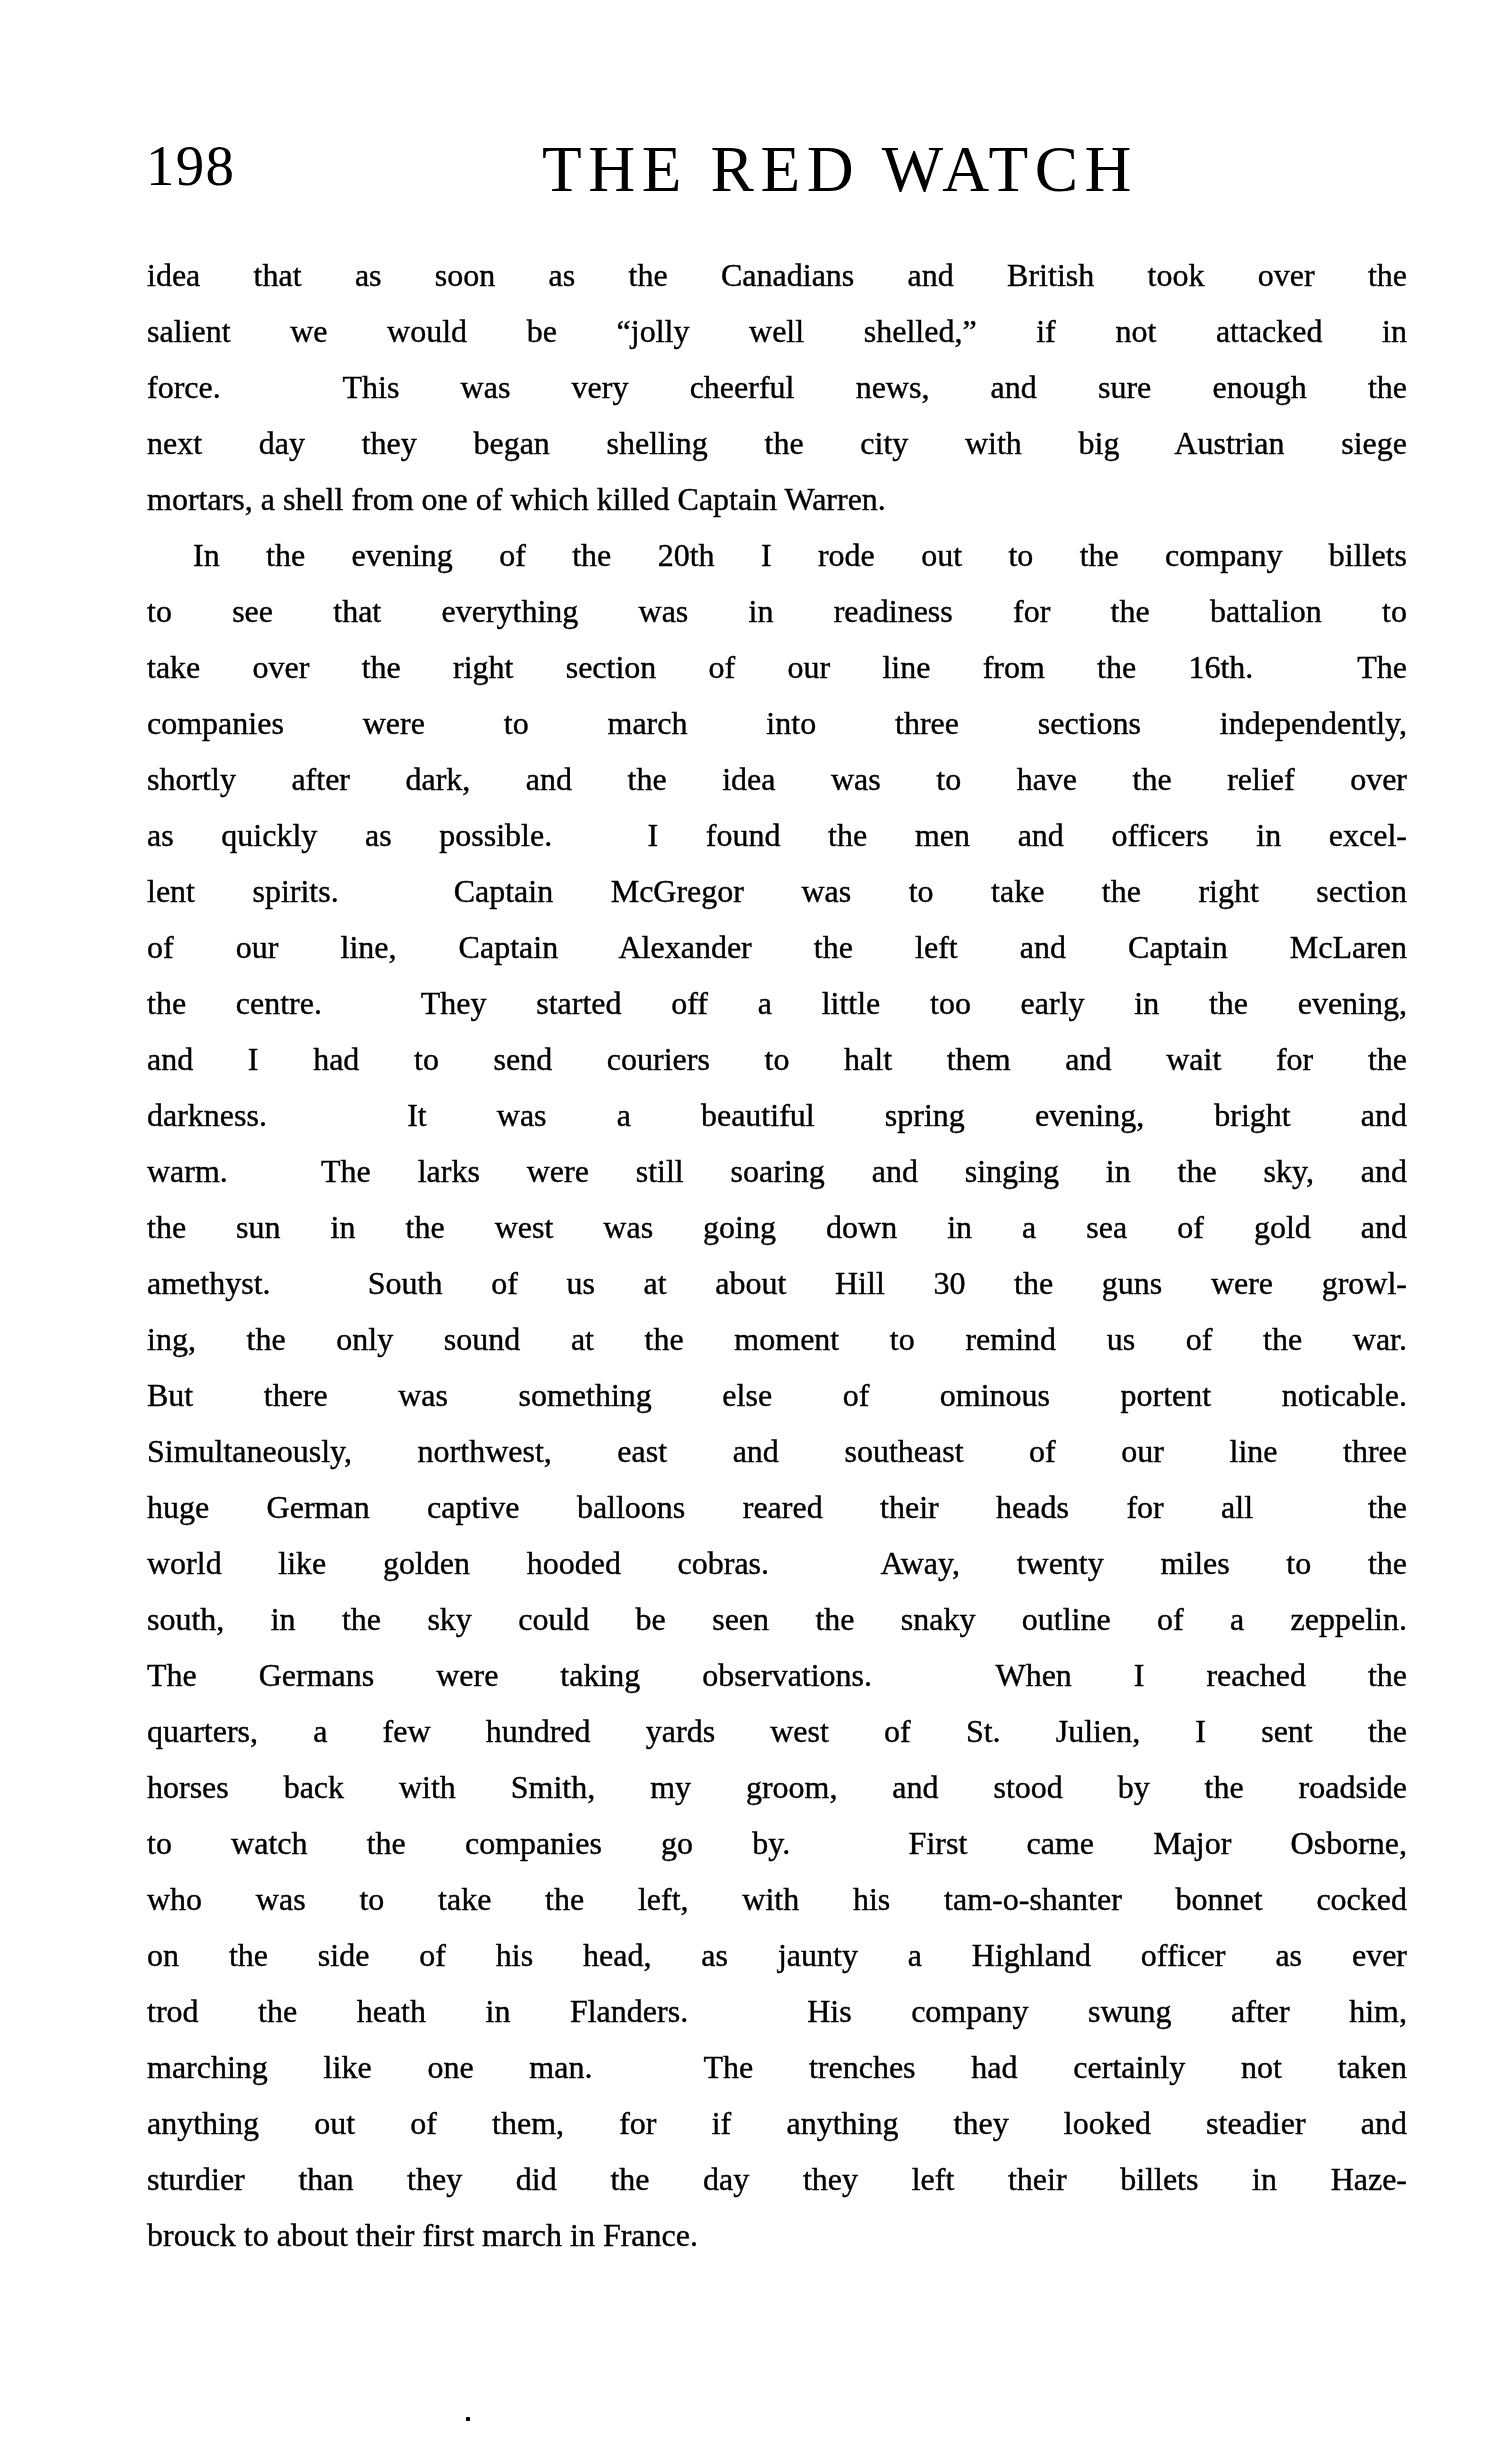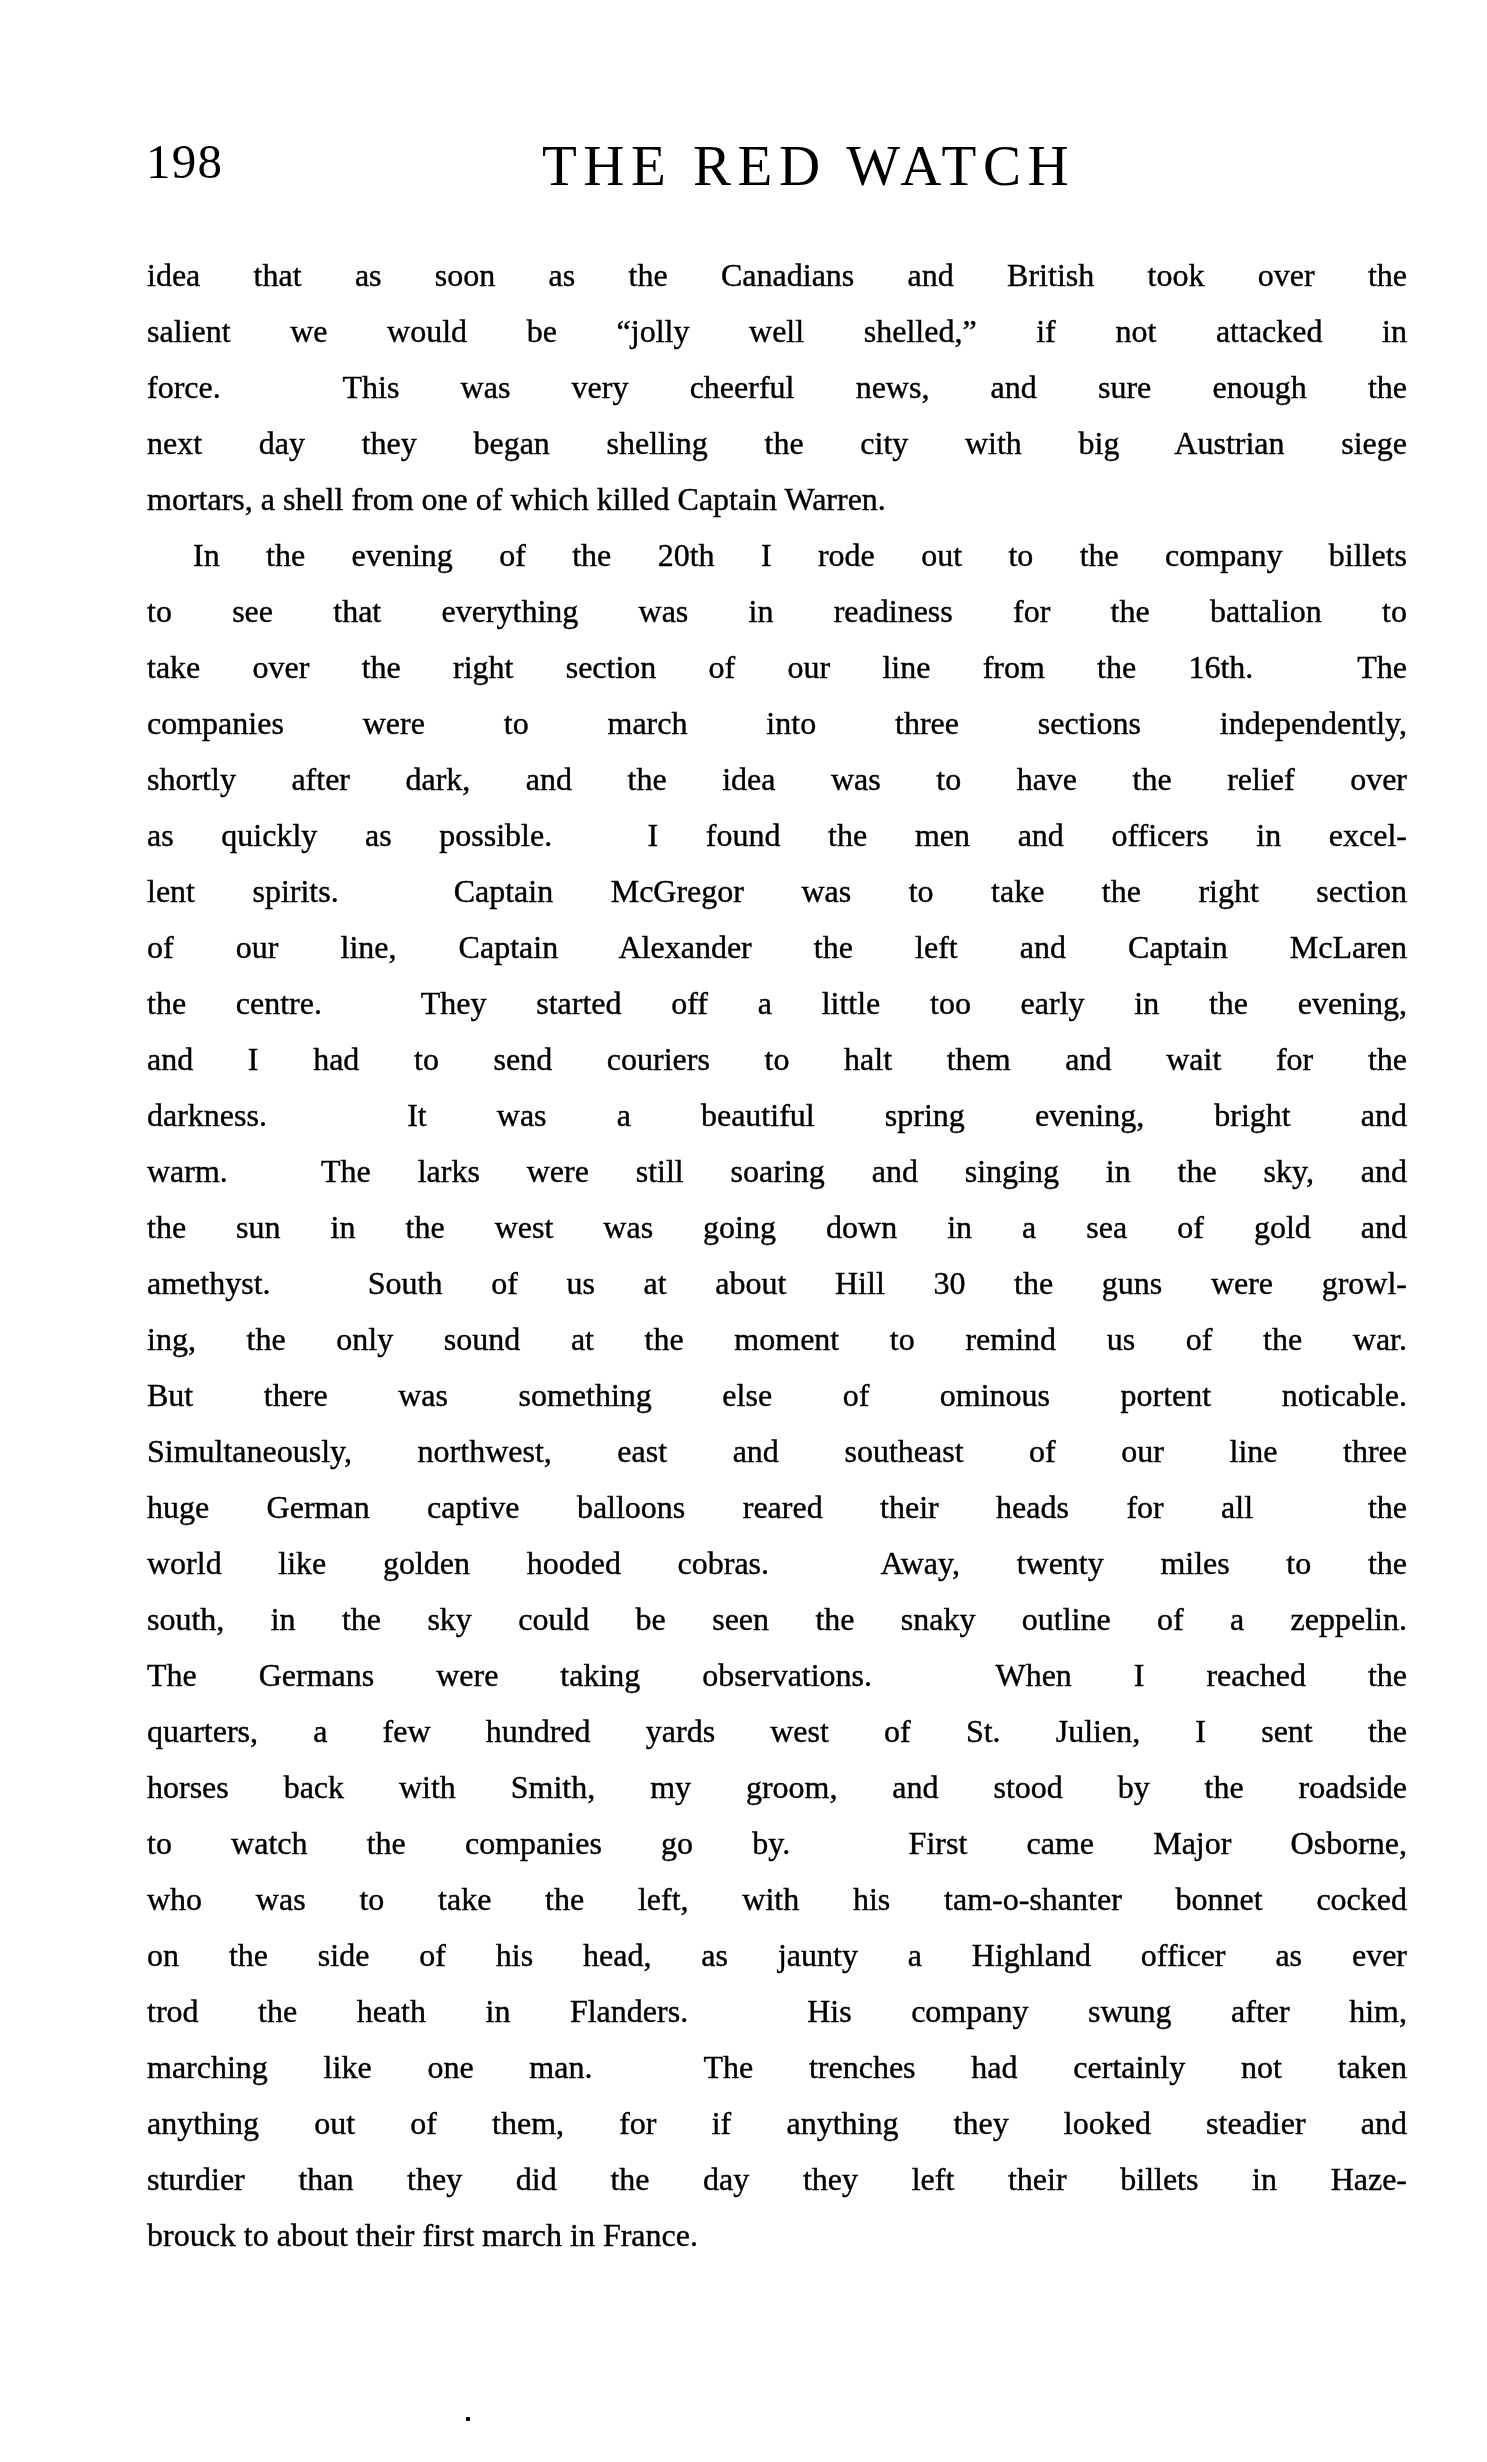--- a/index.html
+++ b/index.html
@@ -18,30 +18,30 @@
   }
   
   .header-row {
     position: absolute;
     left: 0; top: 0; width: 100%; height: 0;
   }
   .page-number {
     position: absolute;
     left: 146px;
     top: 137px;
-    font-size: 49px;
+    font-size: 57px;
     line-height: 1;
     letter-spacing: 1.3px;
     white-space: pre;
   }
   .running-title {
     position: absolute;
     left: 542px;
     top: 137px;
-    font-size: 57px;
+    font-size: 65px;
     line-height: 1;
     letter-spacing: 6.5px;
     white-space: pre;
   }
   
   .body-text {
     position: absolute;
     left: 147px;
     top: 247px;
     width: 1260px;

